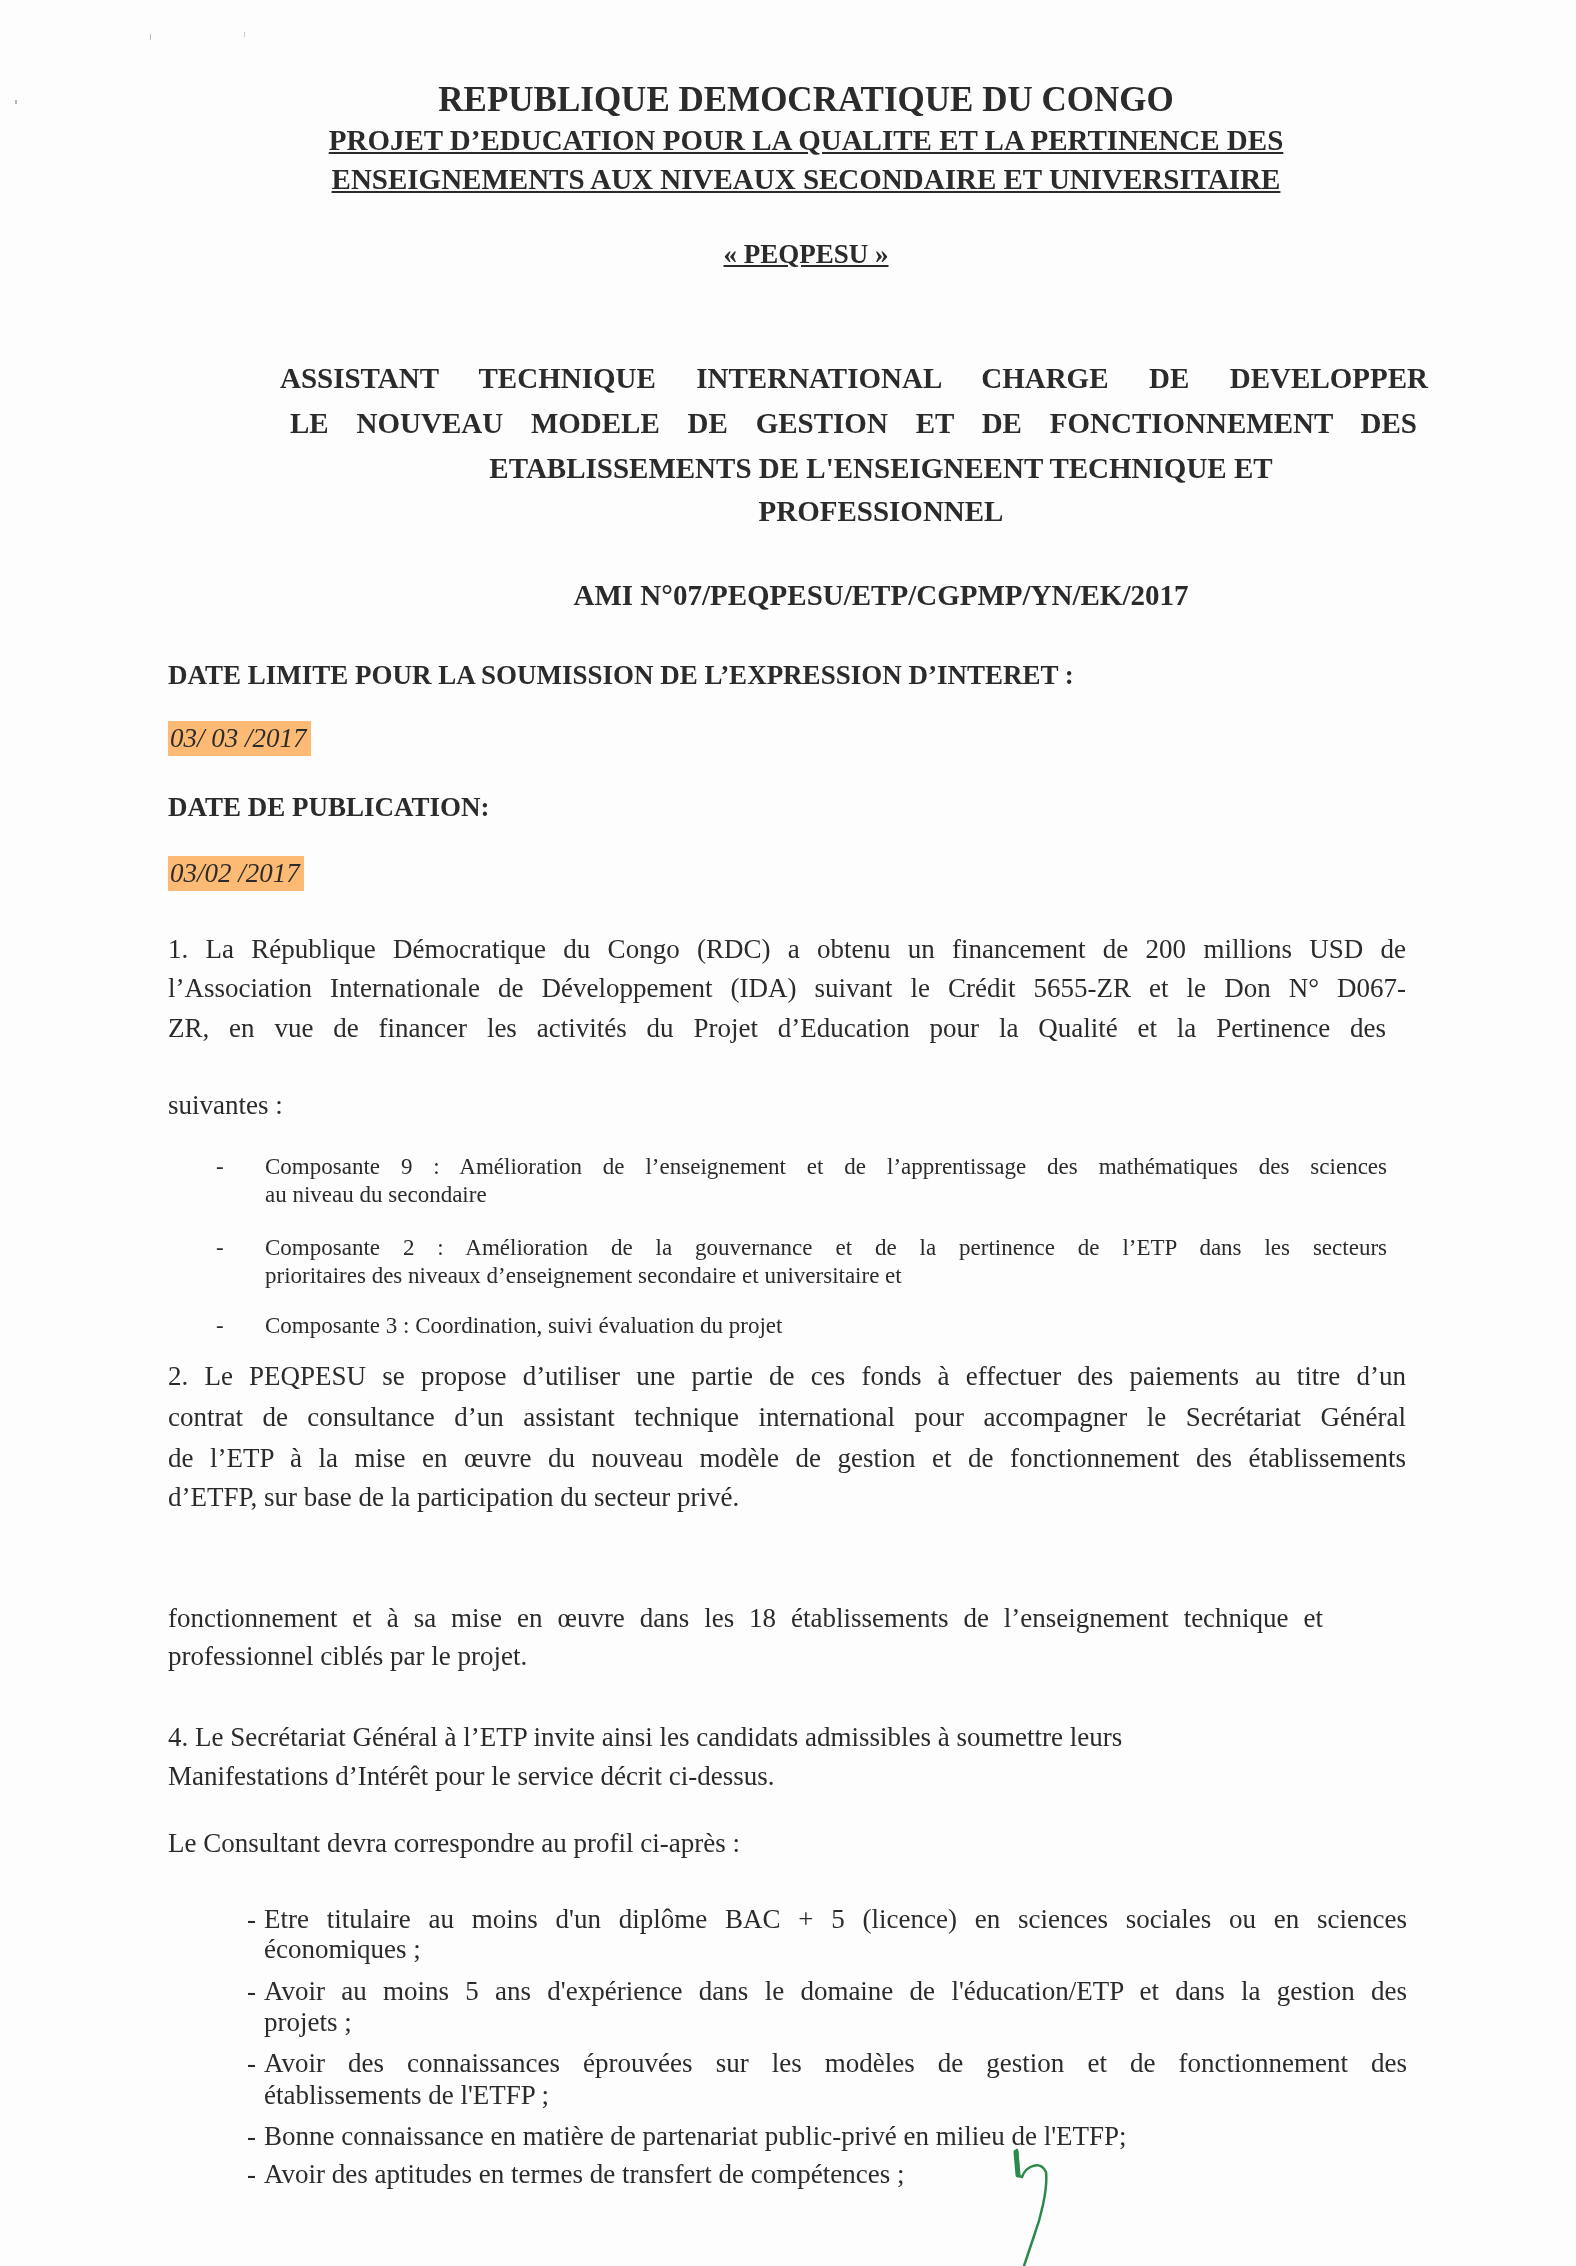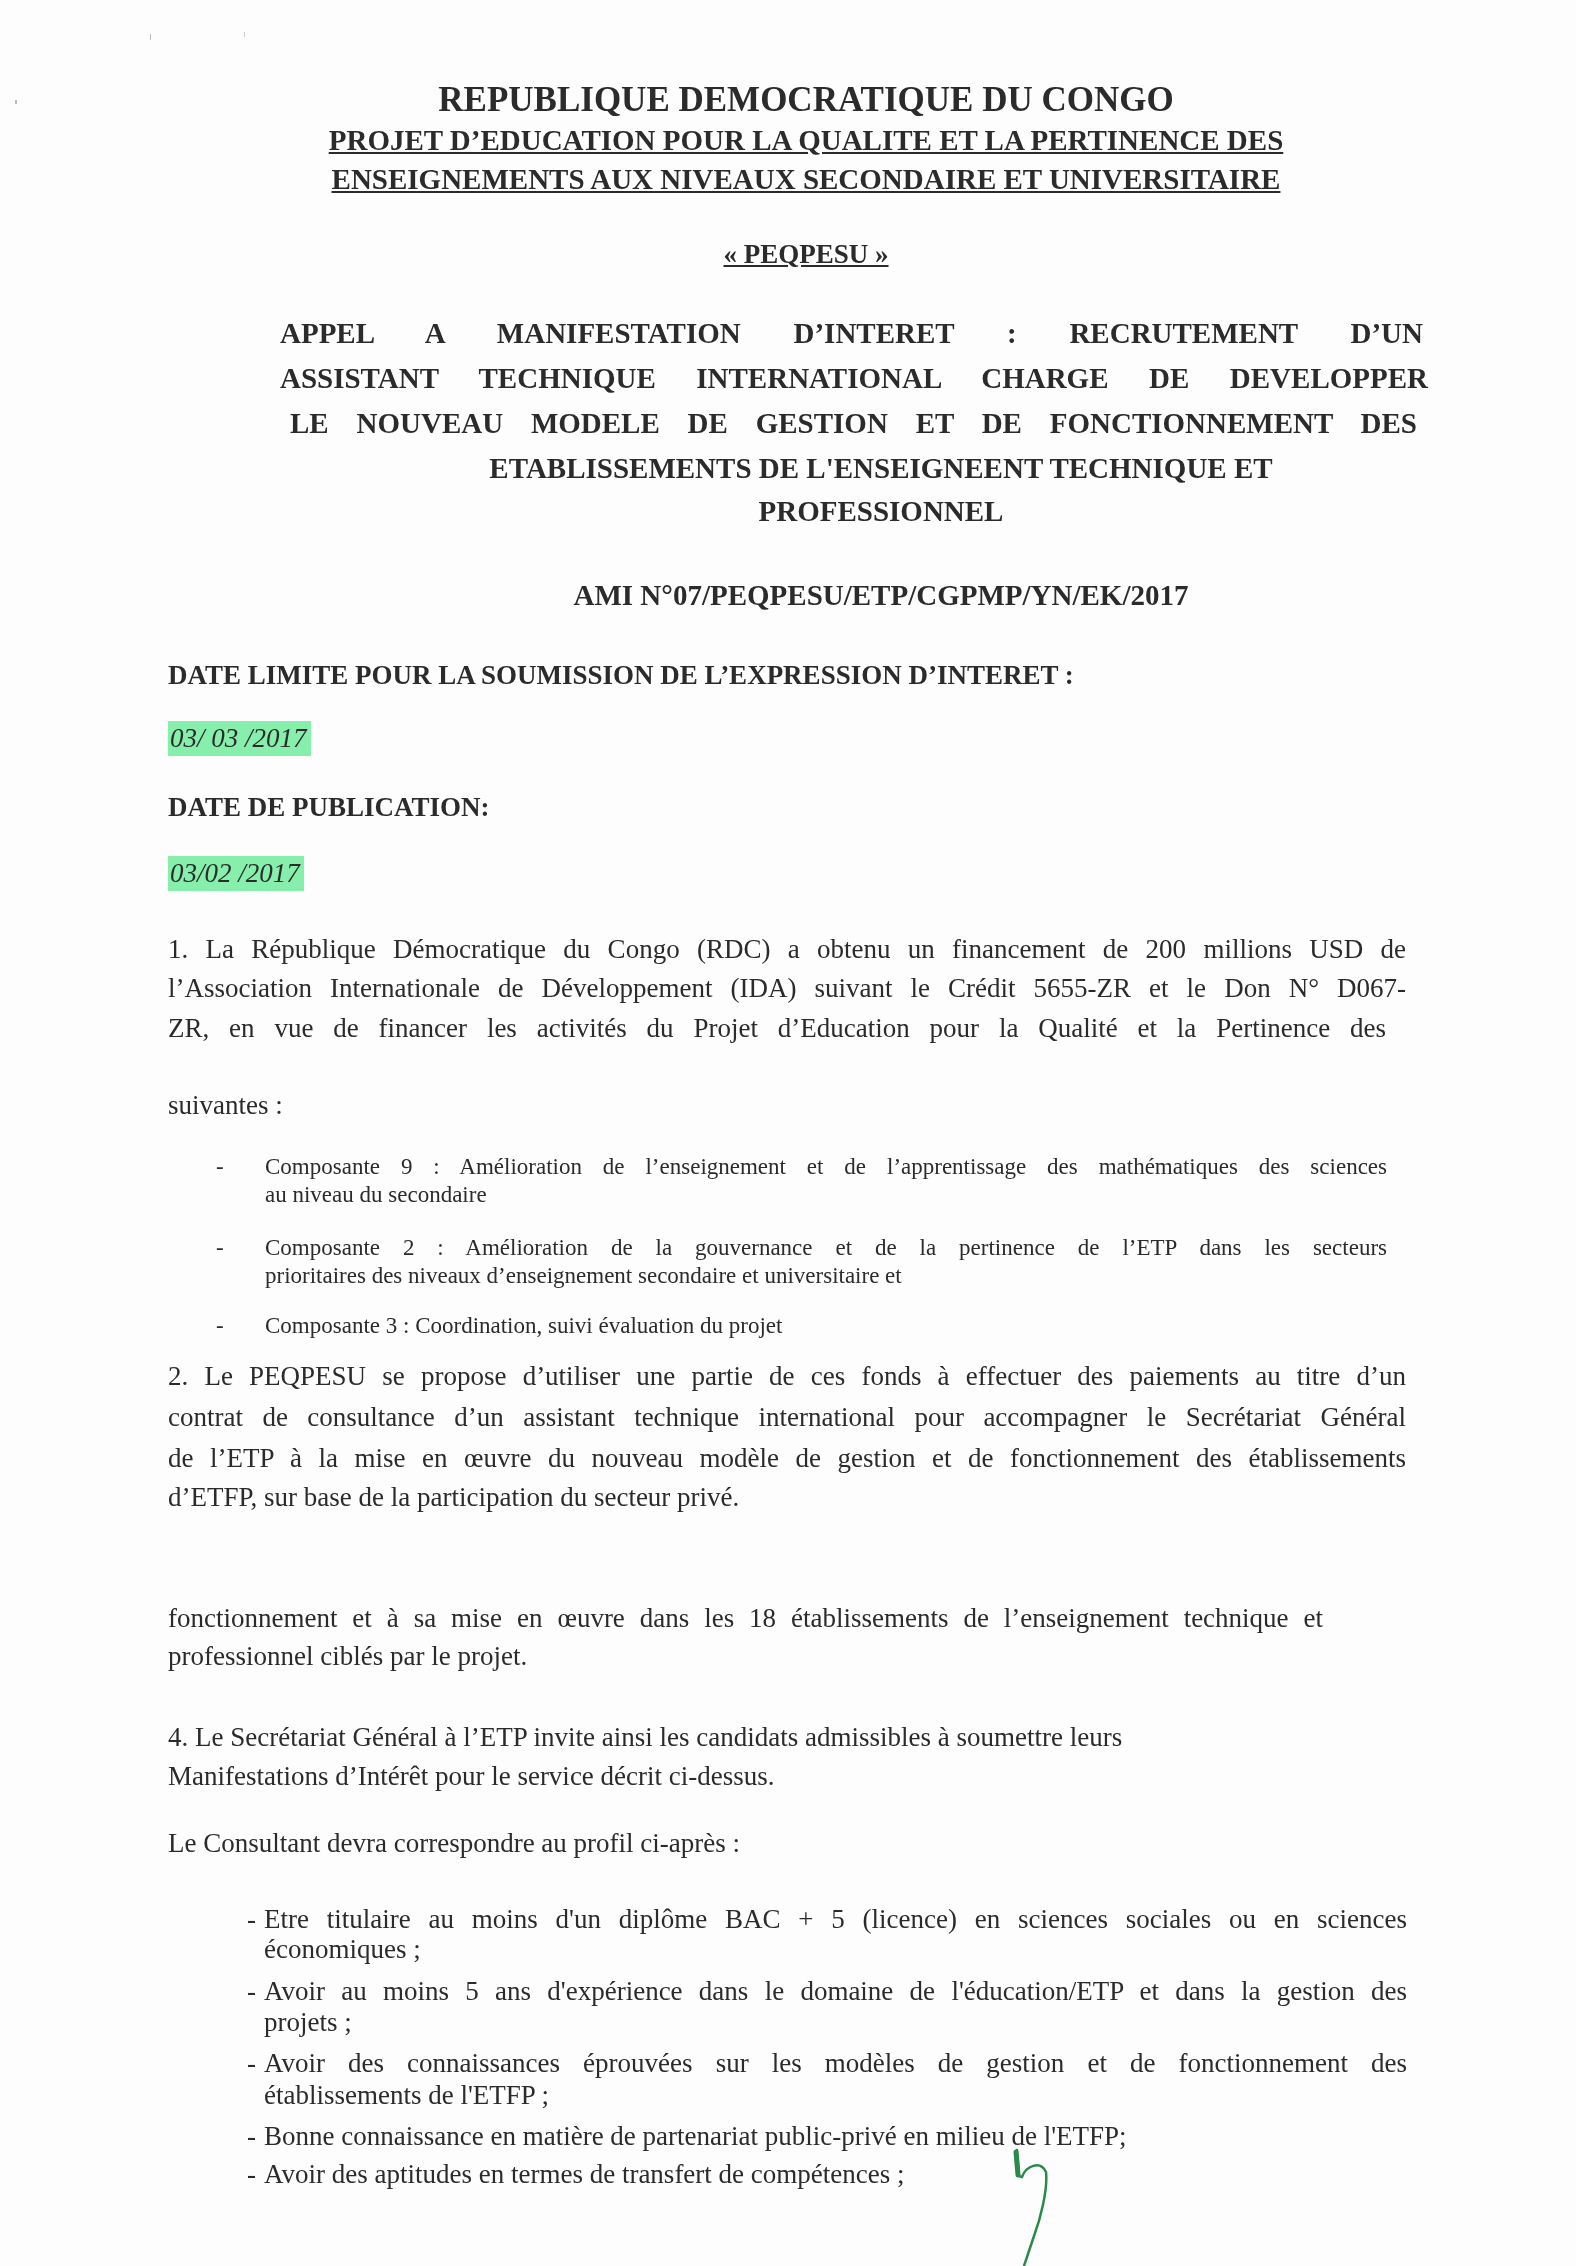--- a/index.html
+++ b/index.html
@@ -6,21 +6,21 @@
   body { width: 1576px; height: 2266px; position: relative; overflow: hidden;
          font-family: "Liberation Serif", "DejaVu Serif", serif; color: #2b2b2b; }
   .page { position: absolute; left: 0; top: 0; width: 1576px; height: 2266px; background: #fdfdfd; }
   .ln { position: absolute; white-space: nowrap; line-height: 1; }
   .c { left: 0; width: 1576px; text-align: center; padding-left: 18px; }
   .b { font-weight: bold; }
   .h1 { font-size: 35px; }
   .h2 { font-size: 29px; text-decoration: underline; }
   .h3 { font-size: 29px; }
   .sec { font-size: 27px; }
-  .date { font-size: 27px; font-style: italic; background: #86efac; padding: 2px 4px 3px 2px; }
+  .date { font-size: 27px; font-style: italic; background: #fdba74; padding: 2px 4px 3px 2px; }
   .p { font-size: 27px; left: 168px; }
   .pj { font-size: 27px; left: 168px; width: 1238px; text-align: justify; text-align-last: justify; }
   .li { font-size: 23px; }
   .dash { position: absolute; font-size: 23px; left: 216px; }
   .cmp { left: 265px; width: 1122px; }
   .prof { font-size: 27px; }
   .pdash { position: absolute; font-size: 27px; left: 247px; }
   .ptxt { left: 264px; width: 1143px; }
   .just { text-align: justify; text-align-last: justify; }
   .mark { position: absolute; left: 0; top: 0; }
@@ -28,21 +28,20 @@
 </head>
 <body>
 
 <div class="page">
 
   <div class="ln c b h1" style="top:82px">REPUBLIQUE DEMOCRATIQUE DU CONGO</div>
   <div class="ln c b h2" style="top:126px">PROJET D’EDUCATION POUR LA QUALITE ET LA PERTINENCE DES</div>
   <div class="ln c b h2" style="top:165px">ENSEIGNEMENTS AUX NIVEAUX SECONDAIRE ET UNIVERSITAIRE</div>
   <div class="ln c b h2" style="top:241px;font-size:27px">« PEQPESU »</div>
 
-  <div class="ln b h3" style="top:319px;left:280px;width:1143px;text-align:justify;text-align-last:justify">APPEL A MANIFESTATION D’INTERET :  RECRUTEMENT  D’UN</div>
   <div class="ln b h3" style="top:364px;left:280px;width:1148px;text-align:justify;text-align-last:justify">ASSISTANT TECHNIQUE INTERNATIONAL CHARGE DE DEVELOPPER</div>
   <div class="ln b h3" style="top:409px;left:290px;width:1127px;text-align:justify;text-align-last:justify">LE NOUVEAU MODELE DE GESTION ET DE FONCTIONNEMENT DES</div>
   <div class="ln c b h3" style="top:454px;left:75px">ETABLISSEMENTS DE L'ENSEIGNEENT TECHNIQUE ET</div>
   <div class="ln c b h3" style="top:497px;left:75px">PROFESSIONNEL</div>
   <div class="ln c b h3" style="top:581px;left:75px">AMI N°07/PEQPESU/ETP/CGPMP/YN/EK/2017</div>
 
   <div class="ln b sec" style="top:662px;left:168px">DATE LIMITE POUR LA SOUMISSION DE L’EXPRESSION D’INTERET :</div>
   <div class="ln" style="top:725px;left:168px"><span class="date">03/ 03 /2017</span></div>
   <div class="ln b sec" style="top:794px;left:168px">DATE DE PUBLICATION:</div>
   <div class="ln" style="top:860px;left:168px"><span class="date">03/02 /2017</span></div>

